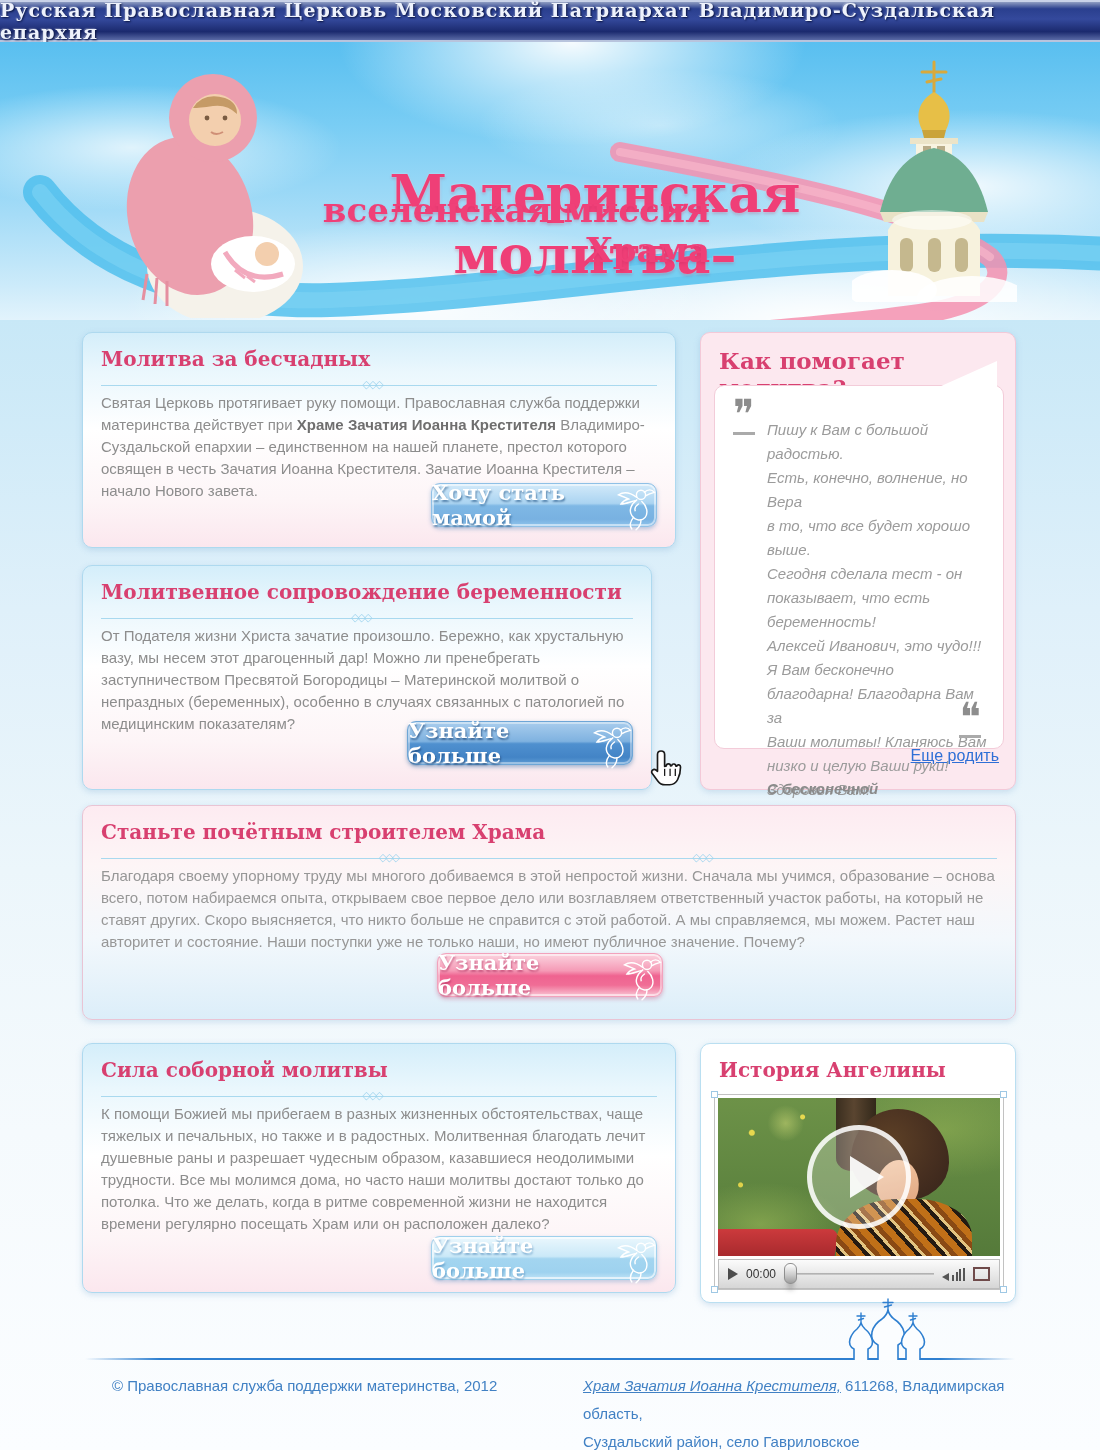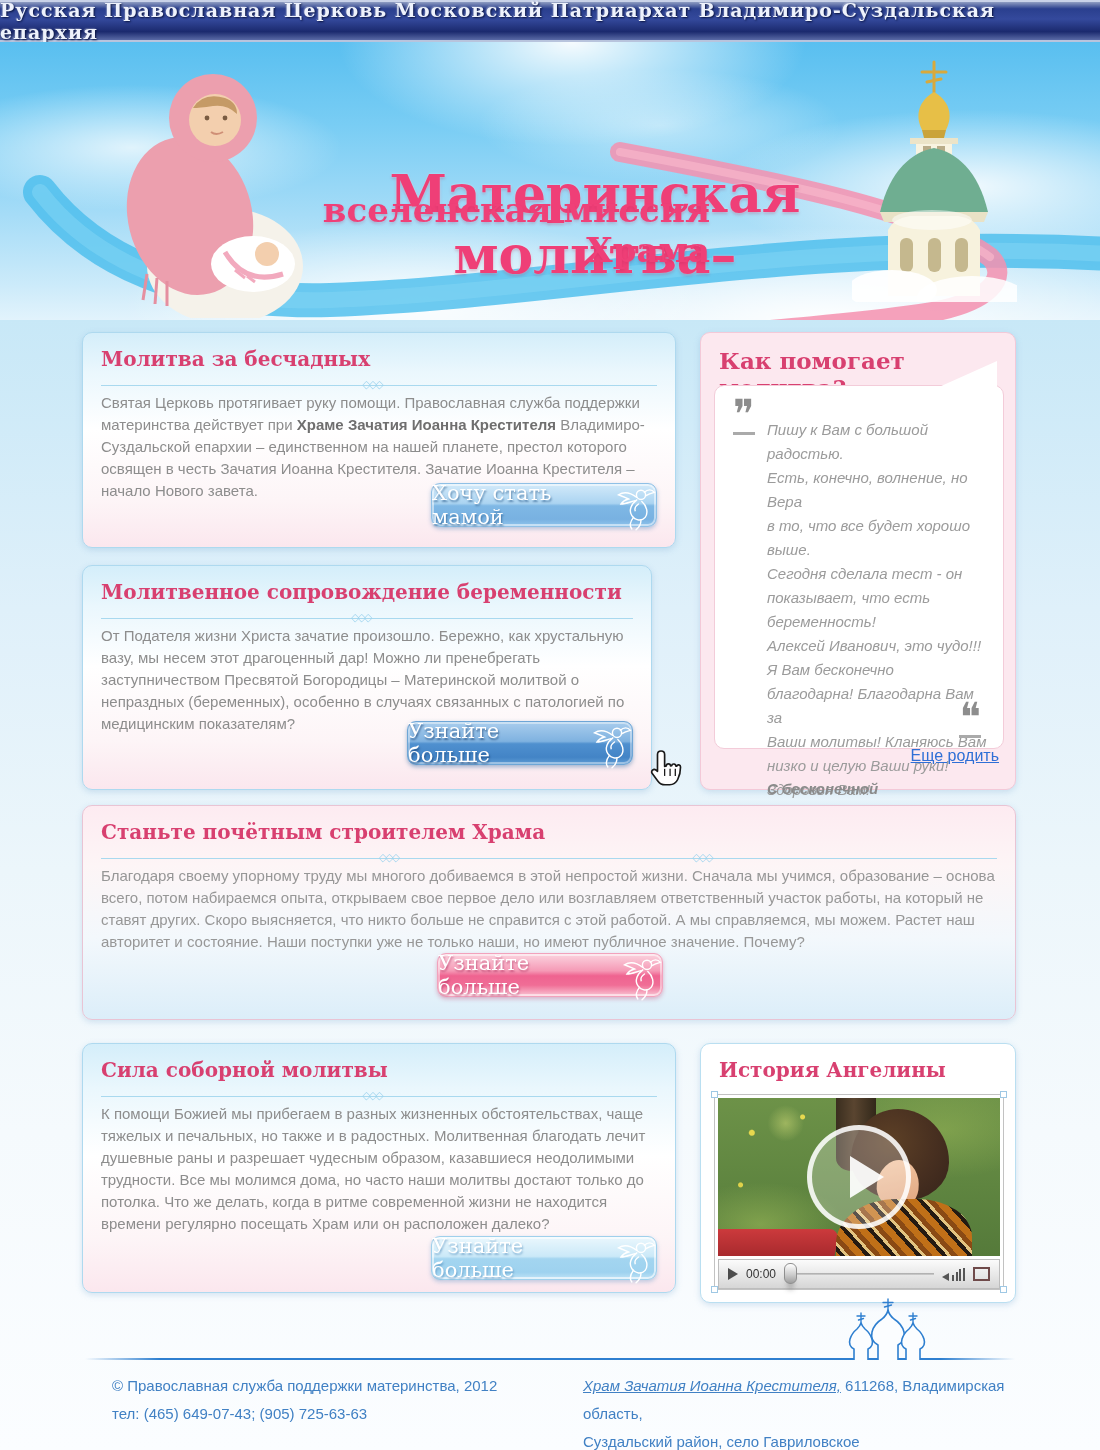--- a/index.html
+++ b/index.html
@@ -63,21 +63,21 @@
   .card-title{font-size:20px;color:#d84070;position:absolute;left:18px;top:14px;}
   .card-divider{position:absolute;left:18px;right:18px;height:1px;background:#a9d9ef;}
   .divider-gems{position:absolute;top:-7px;font-size:11px;color:#9fd4ee;letter-spacing:-2px;background:transparent;}
   .card-text{position:absolute;left:18px;right:18px;font-size:15px;line-height:22px;color:#8d8d8d;}
   .card-text b{color:#6f6f6f;}
 
   
   .btn{
     position:absolute;width:226px;height:44px;border-radius:9px;box-sizing:border-box;
     display:flex;align-items:center;justify-content:center;gap:6px;
-    font-family:"DejaVu Serif","Liberation Serif",serif;font-weight:normal;
+    font-family:"DejaVu Serif","Liberation Serif",serif;font-weight:bold;
     font-size:21px;color:#fff;cursor:pointer;
   }
   .btn .angel{position:relative;top:4px;flex:0 0 auto;}
   .btn-blue{
     border:1px solid #8fc0e6;
     background:linear-gradient(180deg,#d3eafa 0%,#abd4f1 46%,#7fb8e5 52%,#78b1e1 84%,#90c4ec 100%);
     box-shadow:inset 0 0 0 2px rgba(255,255,255,.5),0 2px 4px rgba(90,140,190,.45);
     text-shadow:1px 2px 2px rgba(30,80,130,.6);
   }
   .btn-blue-hover{
@@ -438,18 +438,17 @@
       <line x1="37" y1="5.5" x2="47" y2="5.5"></line>
       <line x1="38.5" y1="10" x2="45.5" y2="8"></line>
     <line x1="67" y1="26" x2="67" y2="16"></line>
       <line x1="63" y1="19" x2="71" y2="19"></line>
       <line x1="64.5" y1="23" x2="69.5" y2="21.5"></line>
   </g>
 </svg>
 
 <div class="footer-text footer-left">
   <div>© Православная служба поддержки материнства, 2012</div>
-  <div>тел: (465) 649-07-43; (905) 725-63-63</div>
 </div>
 <div class="footer-text footer-right">
   <div><a class="footer-link">Храм Зачатия Иоанна Крестителя,</a><span> 611268, Владимирская область,</span></div>
   <div>Суздальский район, село Гавриловское</div>
 </div>
 
 </body></html>

